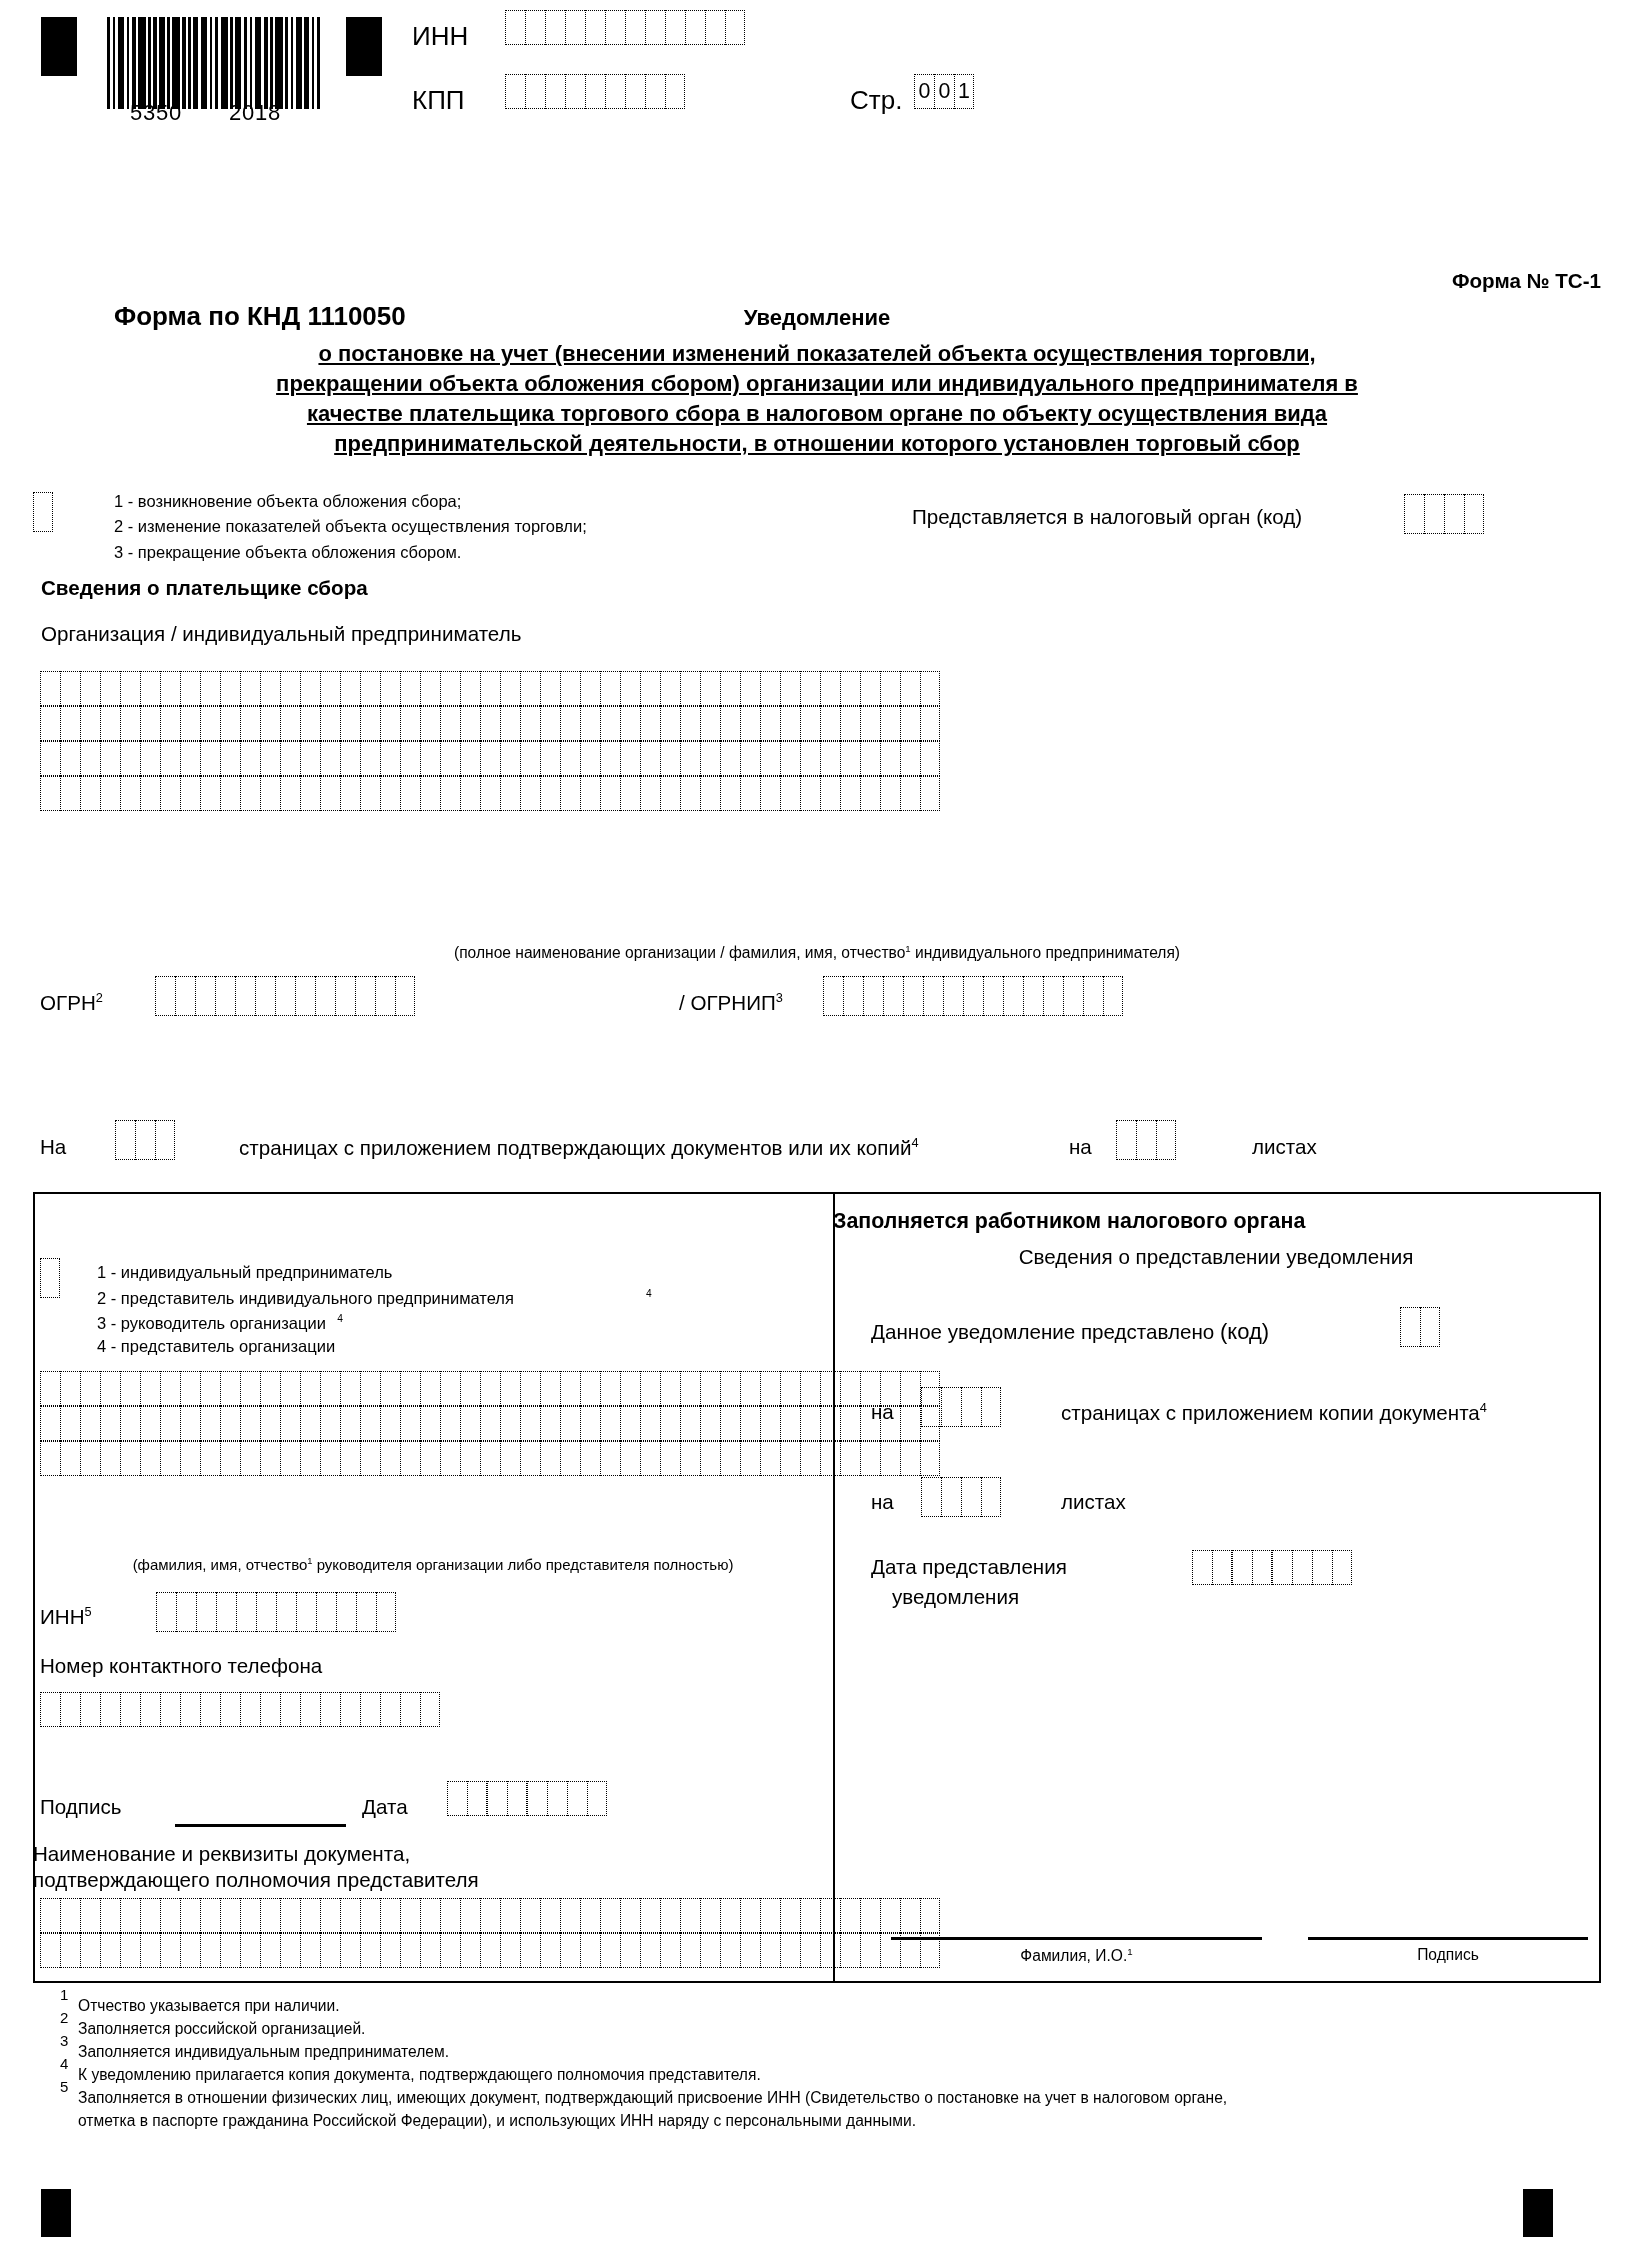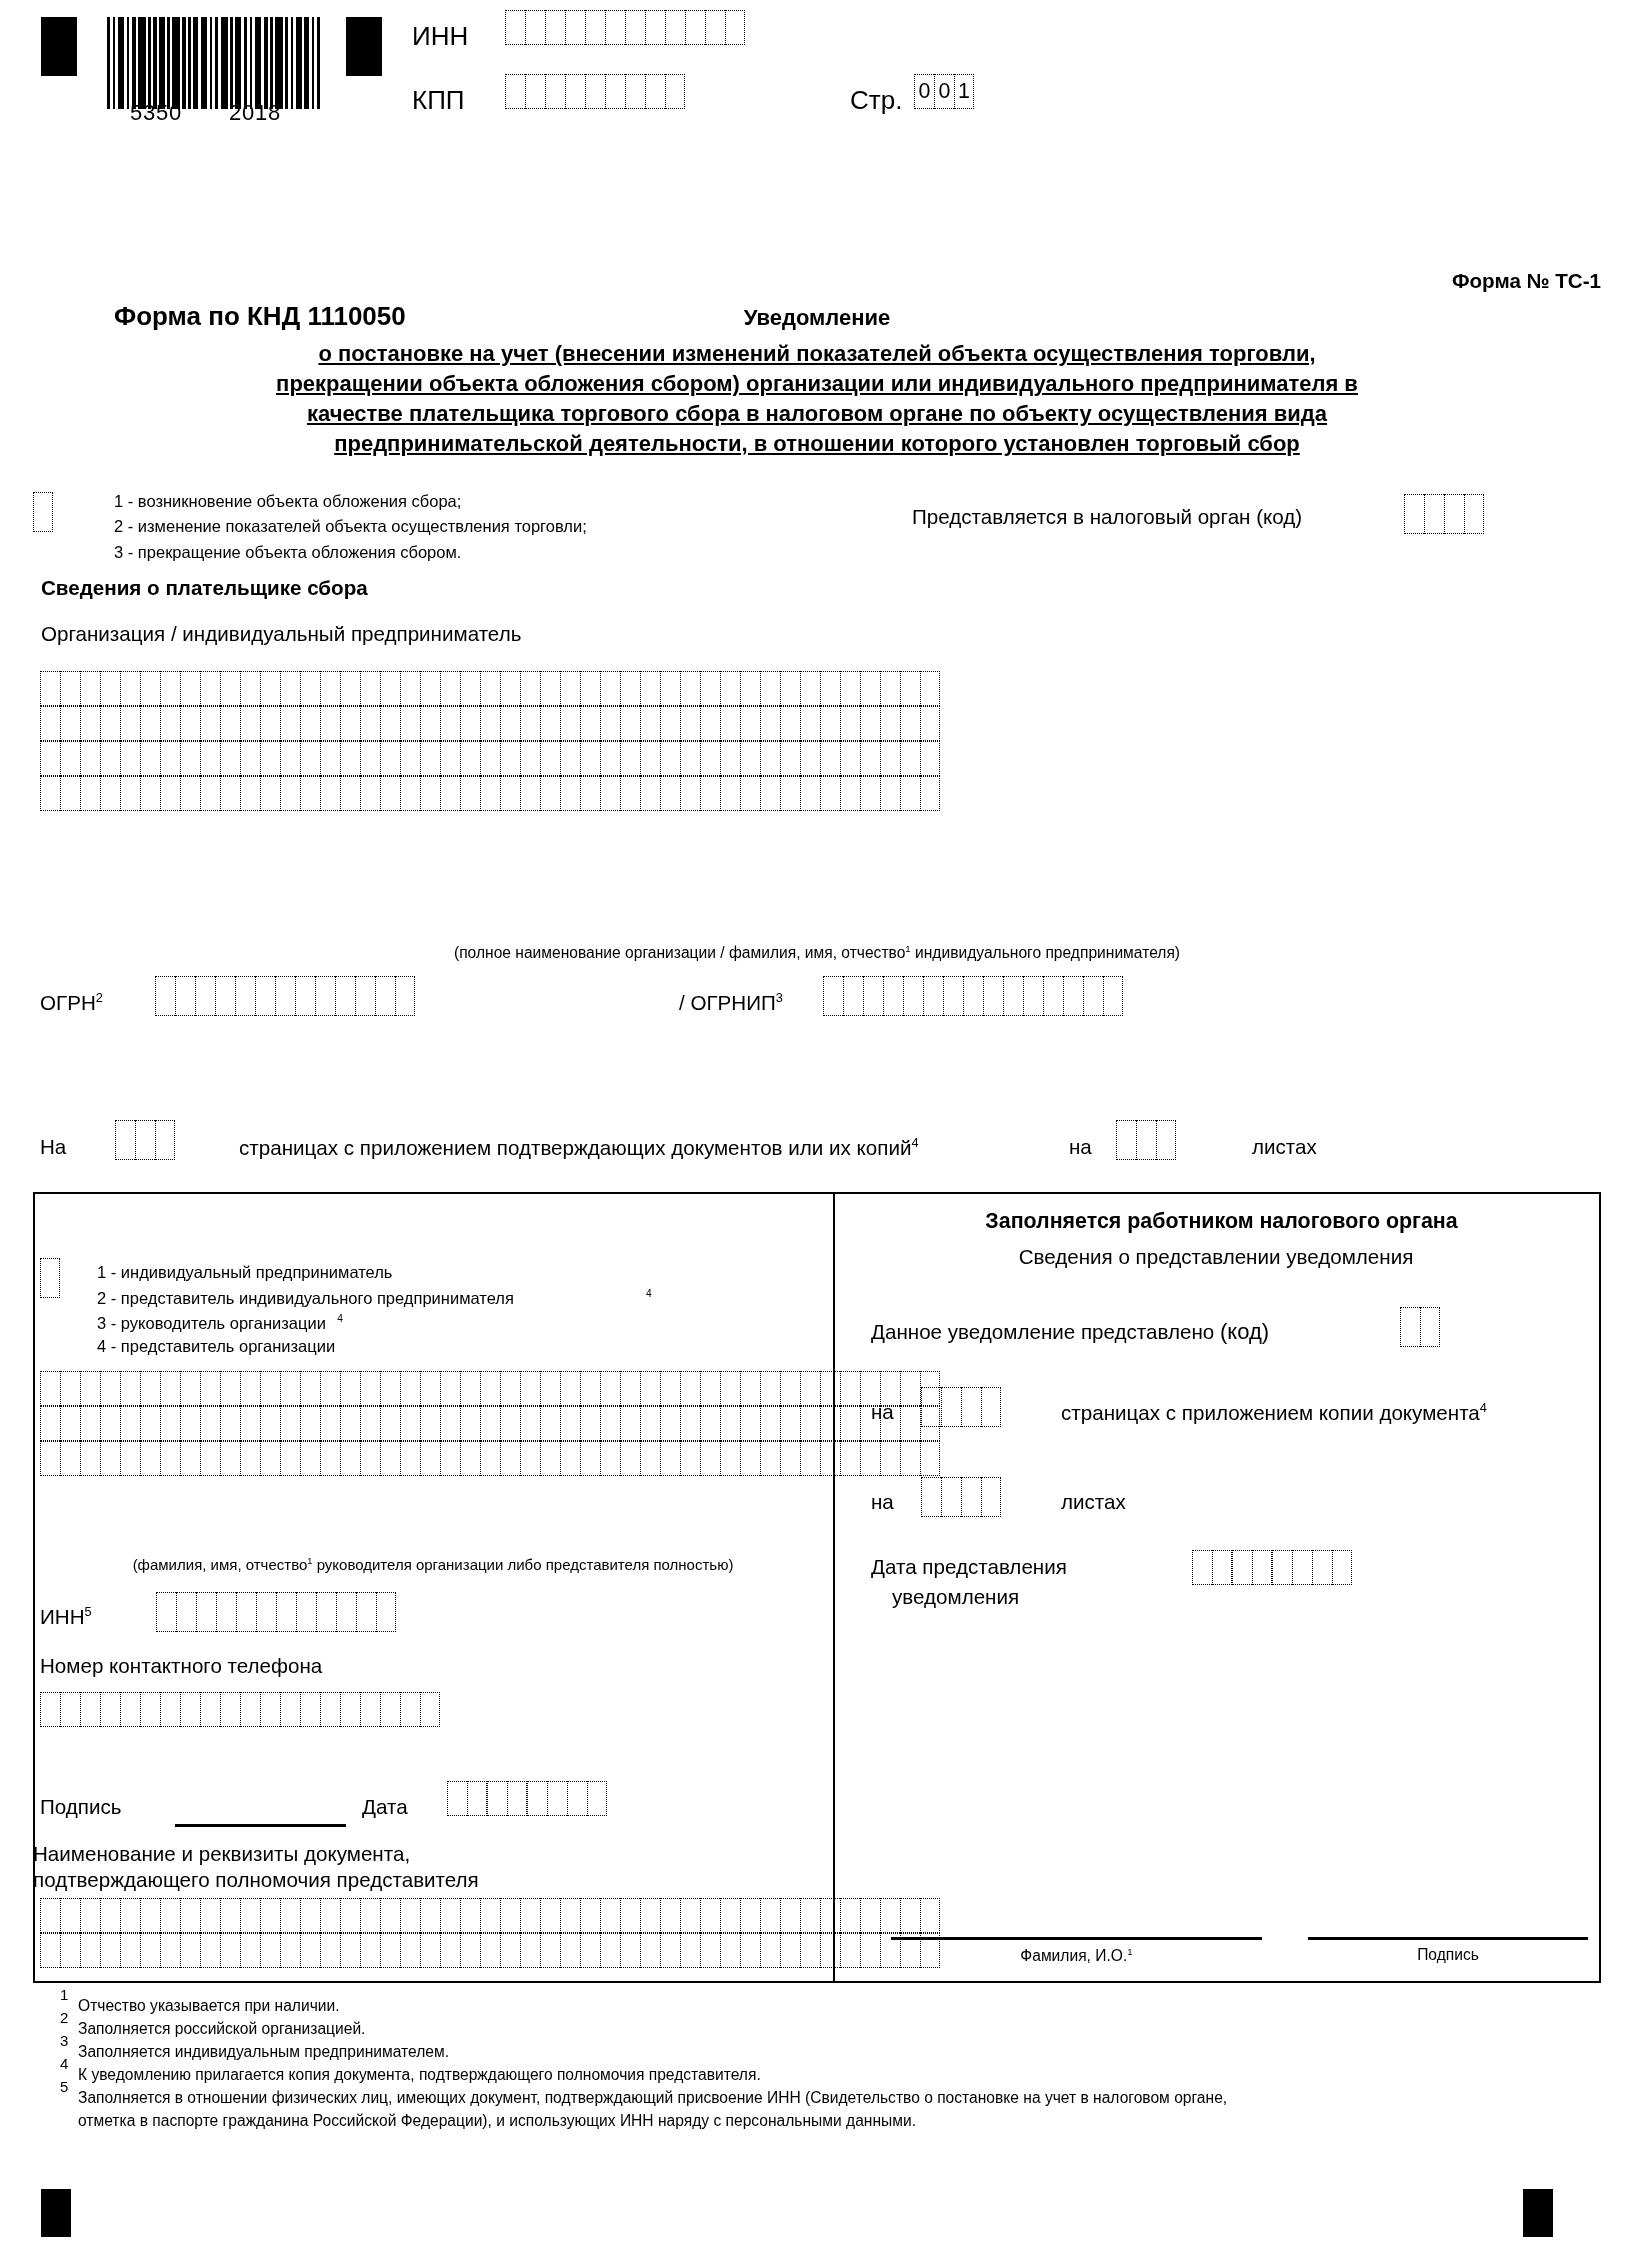--- a/index.html
+++ b/index.html
@@ -738,21 +738,21 @@
         <div class="c"></div>
         <div class="c"></div>
         <div class="c"></div>
         <div class="c"></div>
         <div class="c"></div>
         <div class="c"></div>
         <div class="c"></div>
       </div>
     </div>
 
-  <div class="abs" style="left:833px;top:1209px;width:777px;text-align:center;">
+  <div class="abs" style="left:833px;top:1209px;width:777px;text-align:left;">
     <div class="bold" style="font-size:21.4px;">Заполняется работником налогового органа</div>
   </div>
   <div class="abs" style="left:833px;top:1245px;width:766px;text-align:center;">
     <div style="font-size:20.6px;">Сведения о представлении уведомления</div>
   </div>
 
   <div class="lbl" style="left:871px;top:1319px;">
     <span>Данное уведомление представлено</span>
     <span style="font-size:22px;">(код)</span>
   </div>

